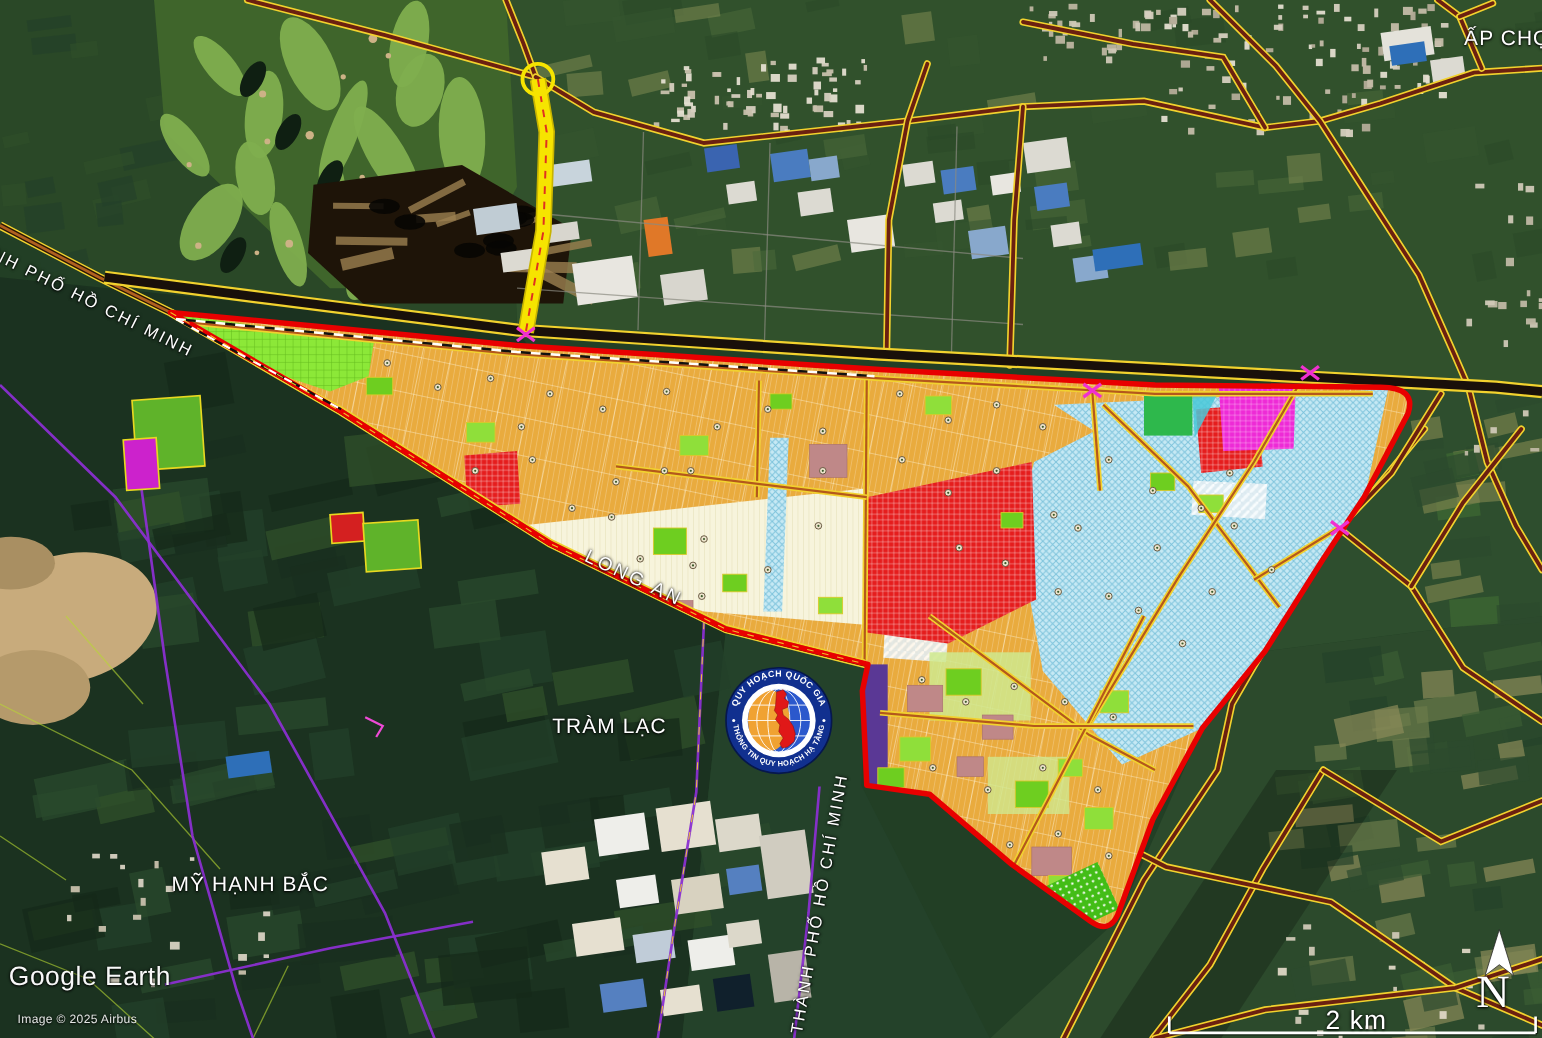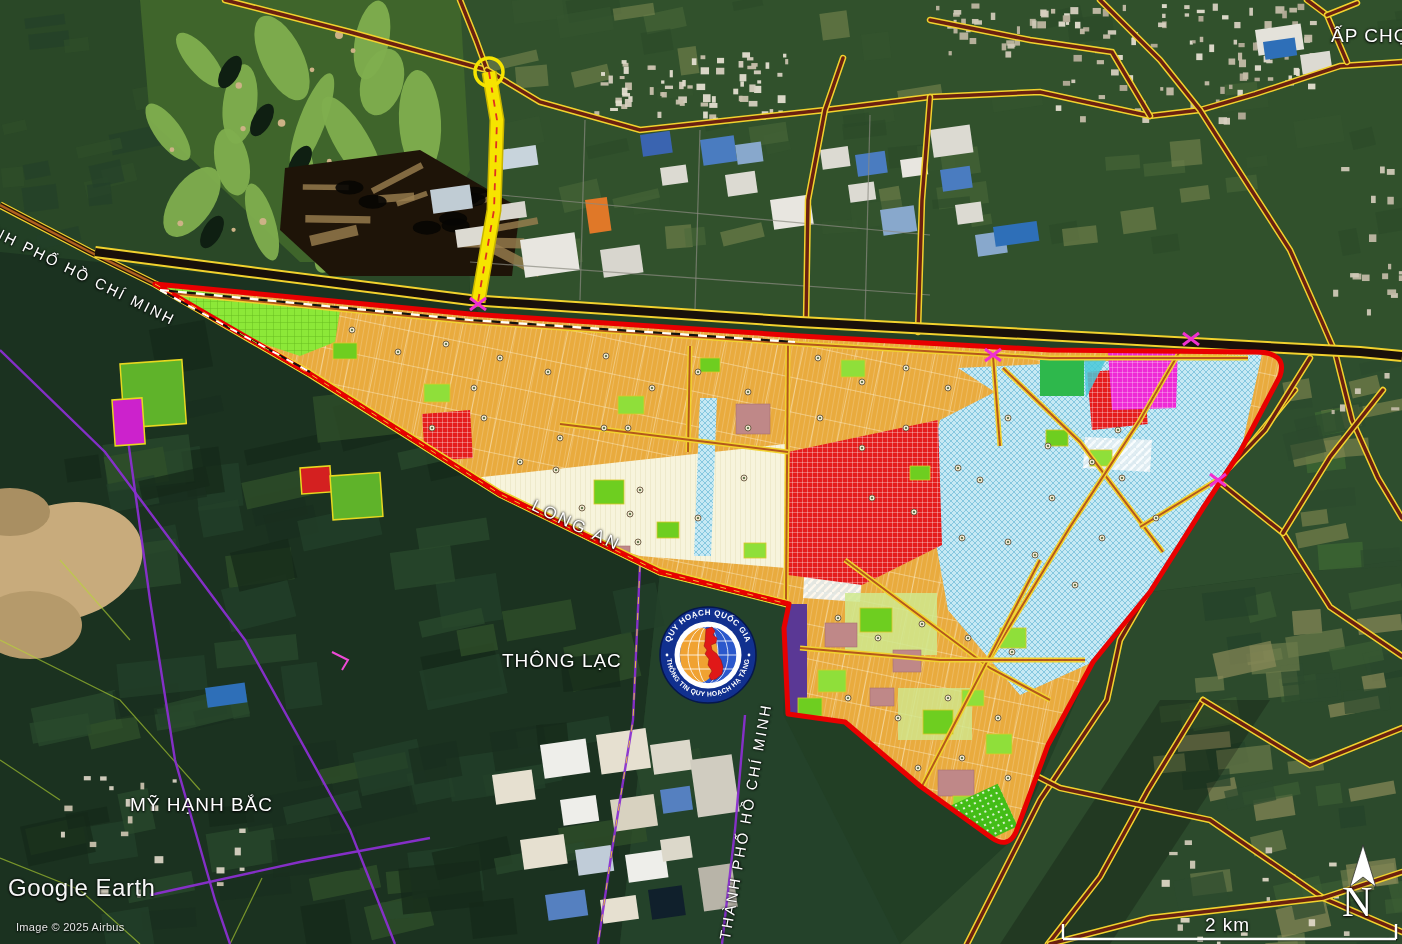--- a/index.html
+++ b/index.html
@@ -7,23 +7,23 @@
          font-family:"Liberation Sans",sans-serif;background:#22402а;}
   #map-svg{position:absolute;left:0;top:0;}
   .maplabel{position:absolute;color:#fff;white-space:nowrap;pointer-events:none;
             text-shadow:0 0 3px rgba(0,0,0,.95),0 1px 2px rgba(0,0,0,.9);}
   .place{font-size:19px;letter-spacing:1px;}
   .roadlabel{font-size:15px;letter-spacing:2.5px;transform-origin:0 0;}
   #lbl-tphcm-road{left:-36px;top:206px;transform:rotate(26.5deg);}
   #lbl-long-an{left:537px;top:496px;font-size:17px;letter-spacing:3px;transform-origin:0 0;transform:rotate(25.5deg);}
   #lbl-tphcm-boundary{left:716px;top:938px;transform:rotate(-80deg);}
   #lbl-tram-lac{left:502px;top:650px;}
-  #lbl-my-hanh-bac{left:130px;top:794px;}
+  #lbl-my-hanh-bac{left:156px;top:794px;}
   #lbl-ap-cho{left:1331px;top:25px;}
-  #scale-label{left:1205px;top:914px;font-size:19px;letter-spacing:1px;}
+  #scale-label{left:1205px;top:914px;font-size:24px;letter-spacing:1px;}
   #north-label{left:1342px;top:878px;font-size:42px;font-family:"Liberation Serif",serif;}
   #ge-logo{left:8px;top:874px;font-size:24px;letter-spacing:.5px;opacity:.97;}
   #ge-copy{left:16px;top:921px;font-size:11px;opacity:.88;letter-spacing:.3px;}
 </style>
 </head>
 <body>
 
 <div id="stage">
   <svg id="map-svg" width="1402" height="944" viewBox="0 0 1402 944">
     <defs>
@@ -1010,21 +1010,21 @@
       <g stroke="#fff" stroke-width="2.4">
         <line x1="1063" y1="939" x2="1396" y2="939"></line>
           <line x1="1063" y1="924" x2="1063" y2="939"></line>
           <line x1="1396" y1="924" x2="1396" y2="939"></line>
       </g>
     </g>
     <polygon points="1363,845 1376,887 1363,877 1350,887" fill="#fff" stroke="#222" stroke-width=".7"></polygon>
   </svg>
 
   <div class="maplabel place" id="lbl-ap-cho">ẤP CHỢ</div>
-  <div class="maplabel place" id="lbl-tram-lac">THÔNG LẠC</div>
+  <div class="maplabel place" id="lbl-tram-lac">TRÀM LẠC</div>
   <div class="maplabel place" id="lbl-my-hanh-bac">MỸ HẠNH BẮC</div>
   <div class="maplabel roadlabel" id="lbl-long-an">LONG AN</div>
   <div class="maplabel roadlabel" id="lbl-tphcm-road">THÀNH PHỐ HỒ CHÍ MINH</div>
   <div class="maplabel roadlabel" id="lbl-tphcm-boundary">THÀNH PHỐ HỒ CHÍ MINH</div>
   <div class="maplabel" id="scale-label">2 km</div>
   <div class="maplabel" id="north-label">N</div>
   <div class="maplabel" id="ge-logo">Google Earth</div>
   <div class="maplabel" id="ge-copy">Image © 2025 Airbus</div>
 </div>
 

